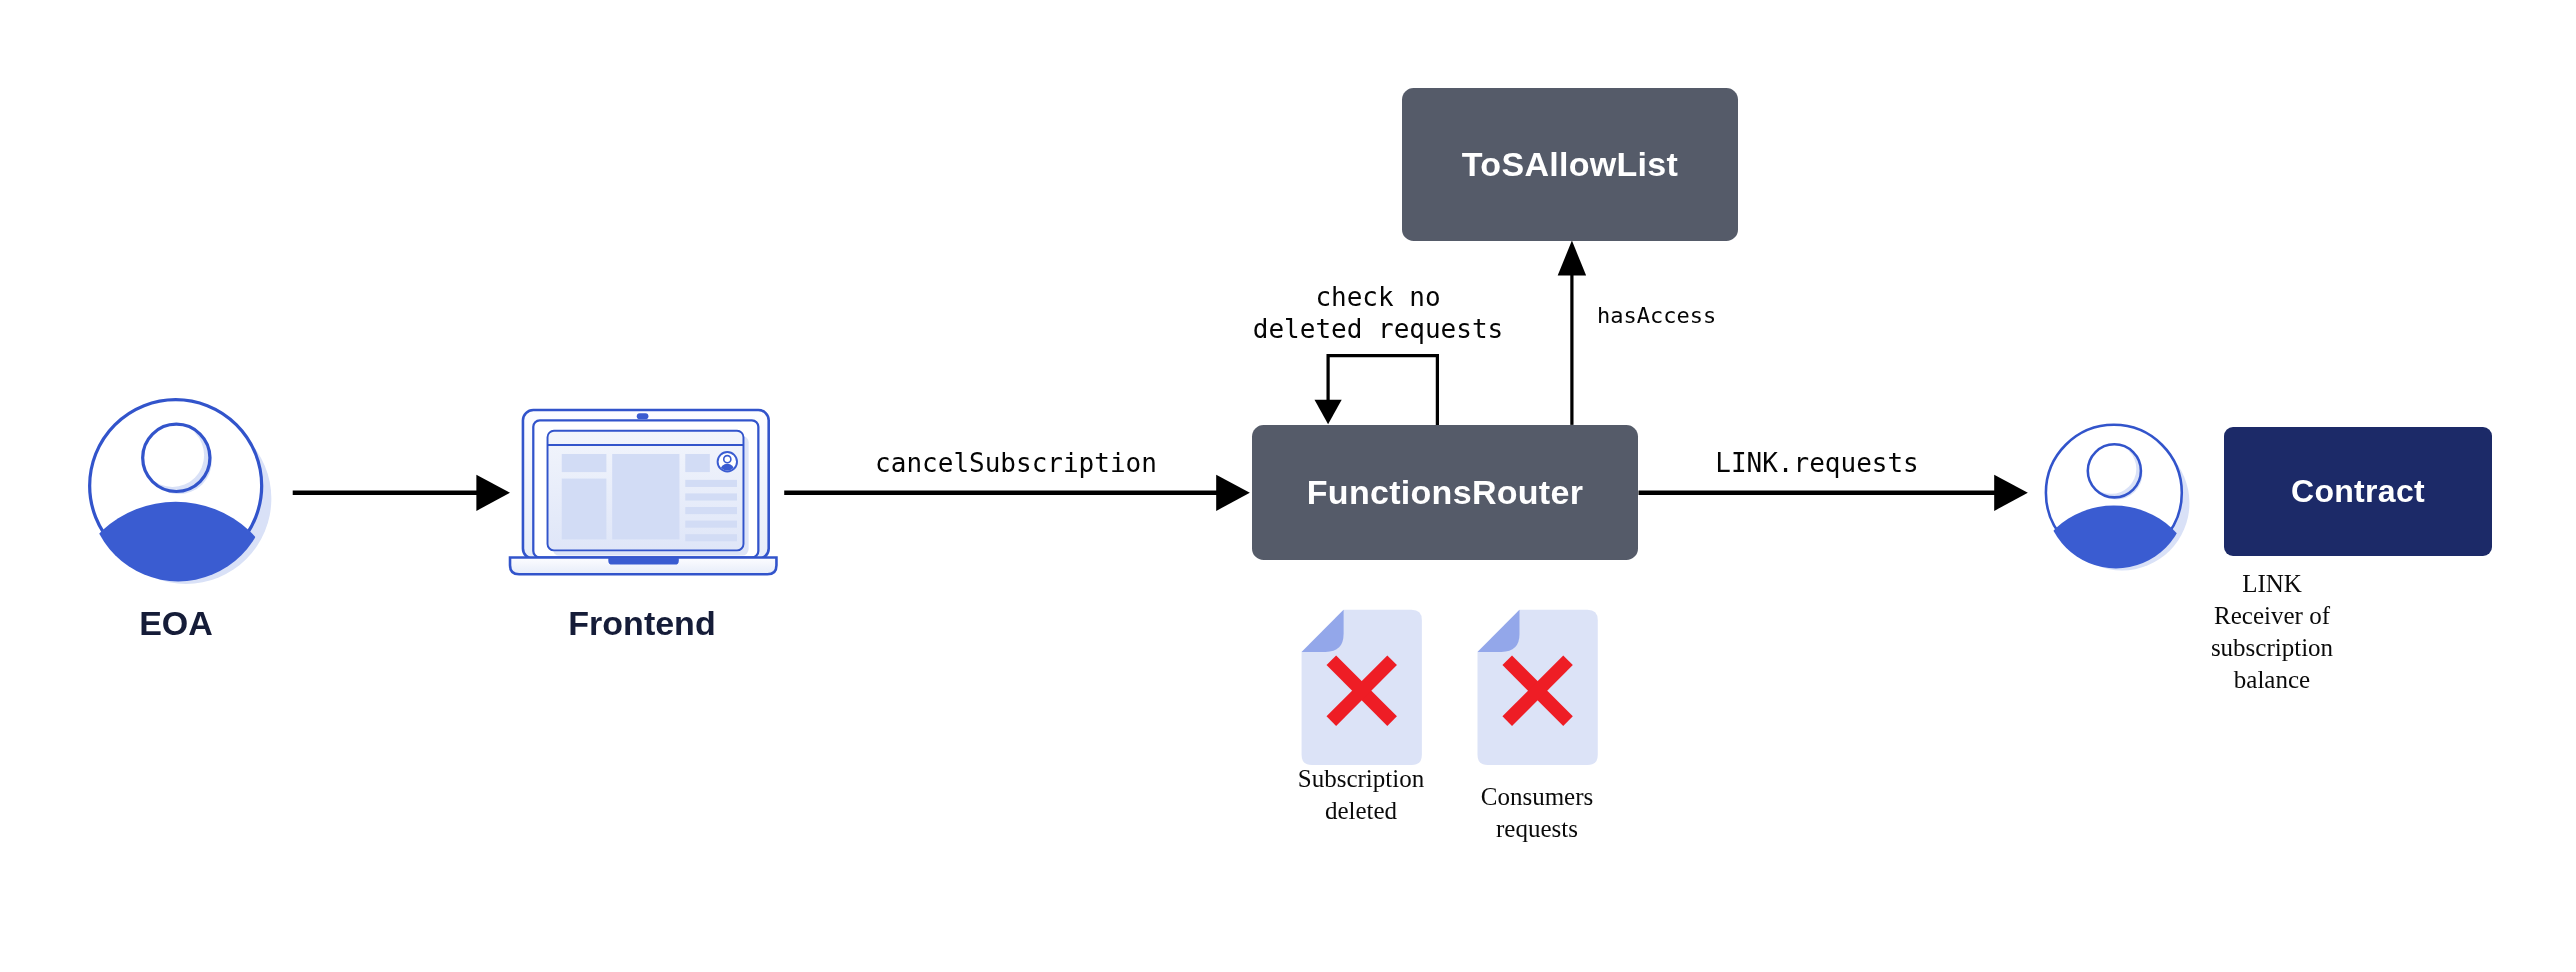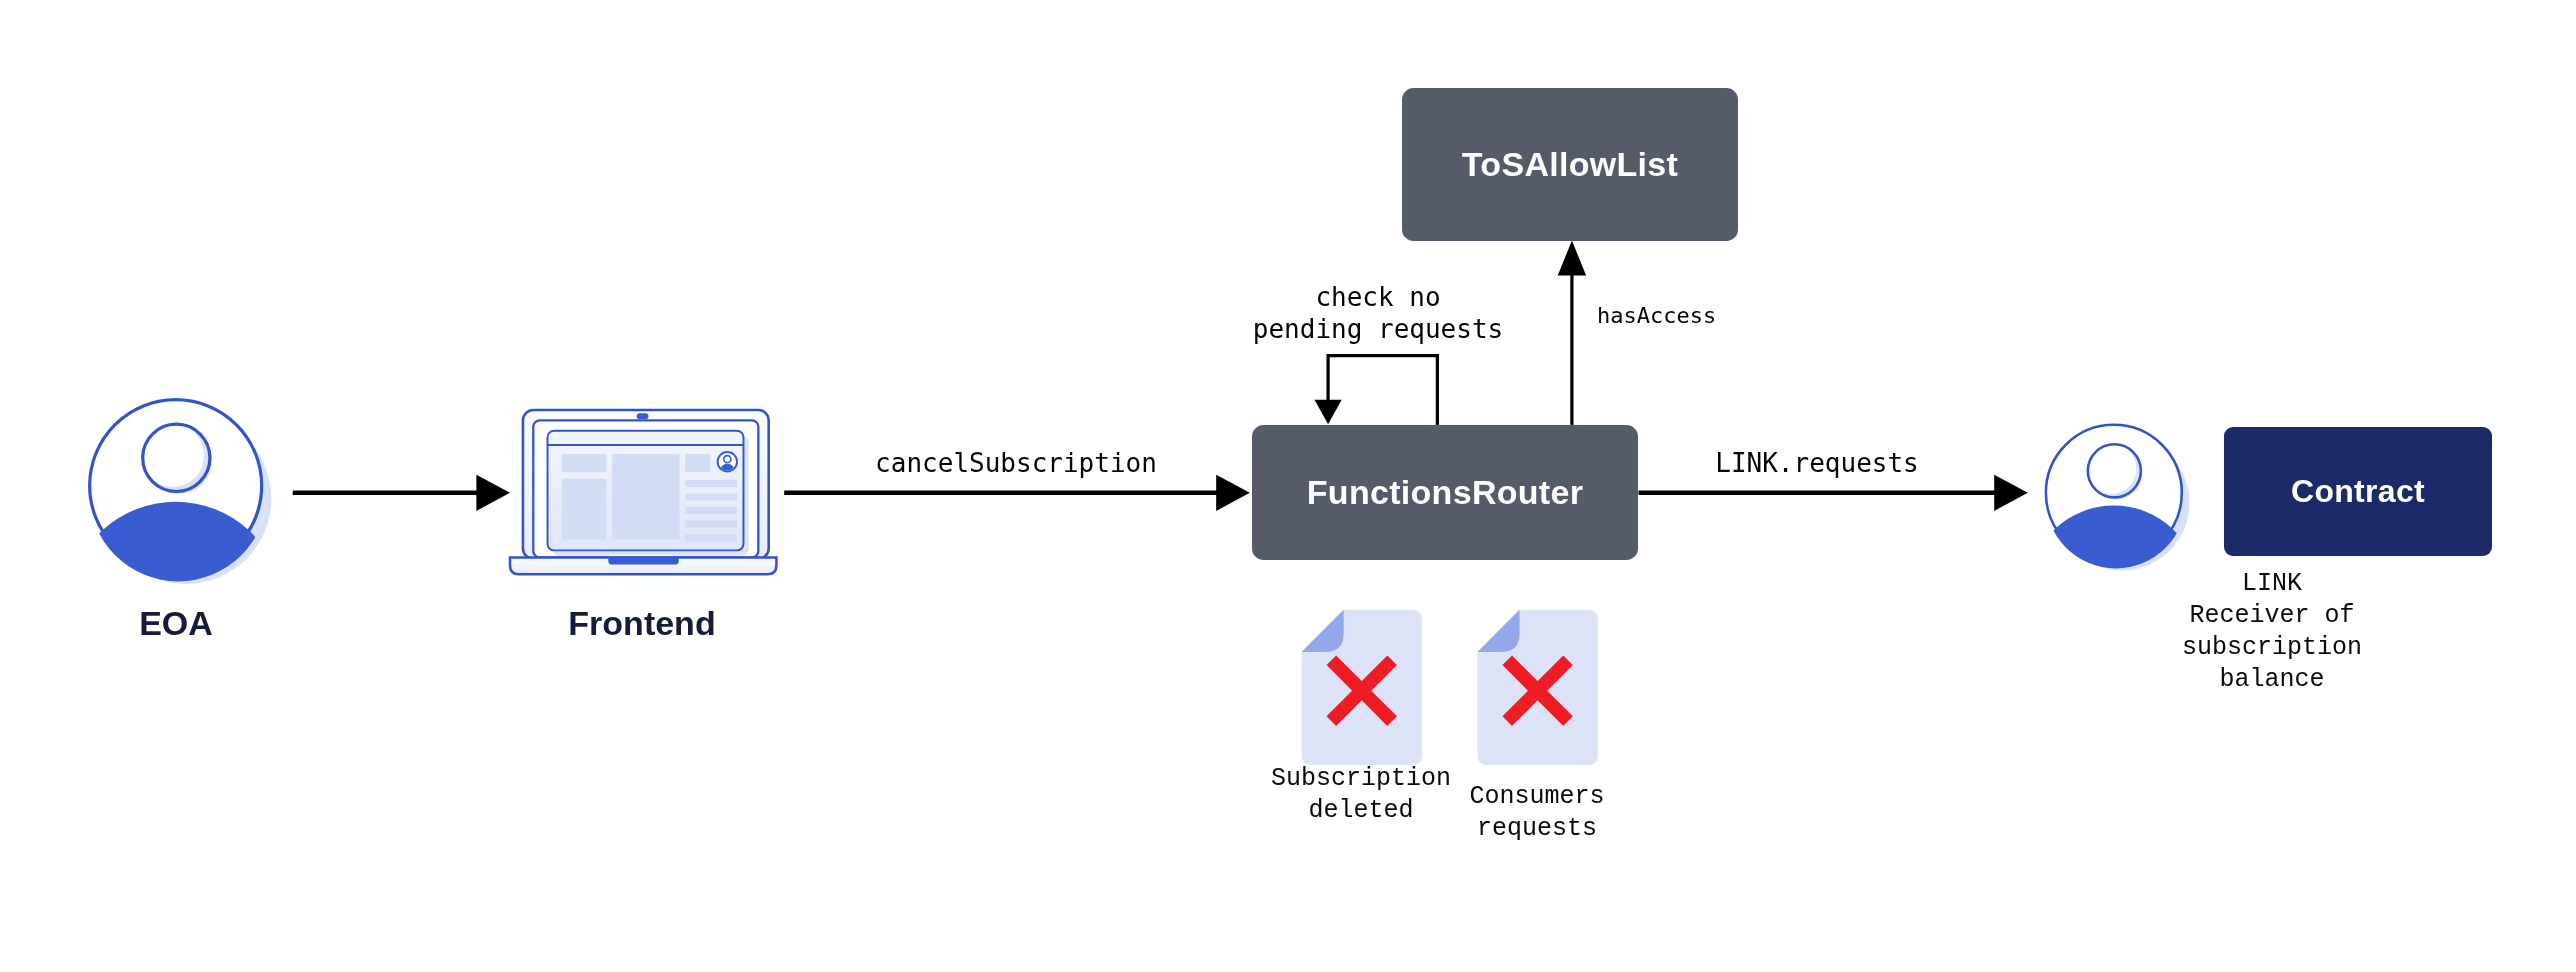--- a/index.html
+++ b/index.html
@@ -58,21 +58,21 @@
   }
   .mono-left {
     position: absolute;
     transform: translateY(-50%);
     font-family: "DejaVu Sans Mono", "Liberation Mono", monospace;
     font-size: 22px;
     color: #050505;
     white-space: nowrap;
   }
   .caption-label {
-    font-family: Liberation Mono, monospace;
+    font-family: Liberation Serif, serif;
     font-weight: 400;
     font-size: 25px;
     line-height: 32px;
     color: #0a0a0a;
   }
 </style>
 </head>
 <body>
 
 <div class="stage">
@@ -181,21 +181,21 @@
 
   <div class="node-box box-navy" style="left:2224px; top:427px; width:268px; height:129px;">Contract</div>
 
   <div class="centered node-label" style="left:176px; top:623px;">EOA</div>
 
   <div class="centered node-label" style="left:642px; top:623px;">Frontend</div>
 
   <div class="centered mono-label" style="left:1016px; top:463px;">cancelSubscription</div>
 
   <div class="centered mono-label" style="left:1378px; top:313px;">check no
-pending requests</div>
+deleted requests</div>
 
   <div class="mono-left" style="left:1597px; top:315px;">hasAccess</div>
 
   <div class="centered mono-label" style="left:1817px; top:463px;">LINK.requests</div>
 
   <div class="centered caption-label" style="left:2272px; top:632px;">LINK Receiver of
 subscription balance</div>
 
   <div class="centered caption-label" style="left:1361px; top:795px;">Subscription
 deleted</div>

